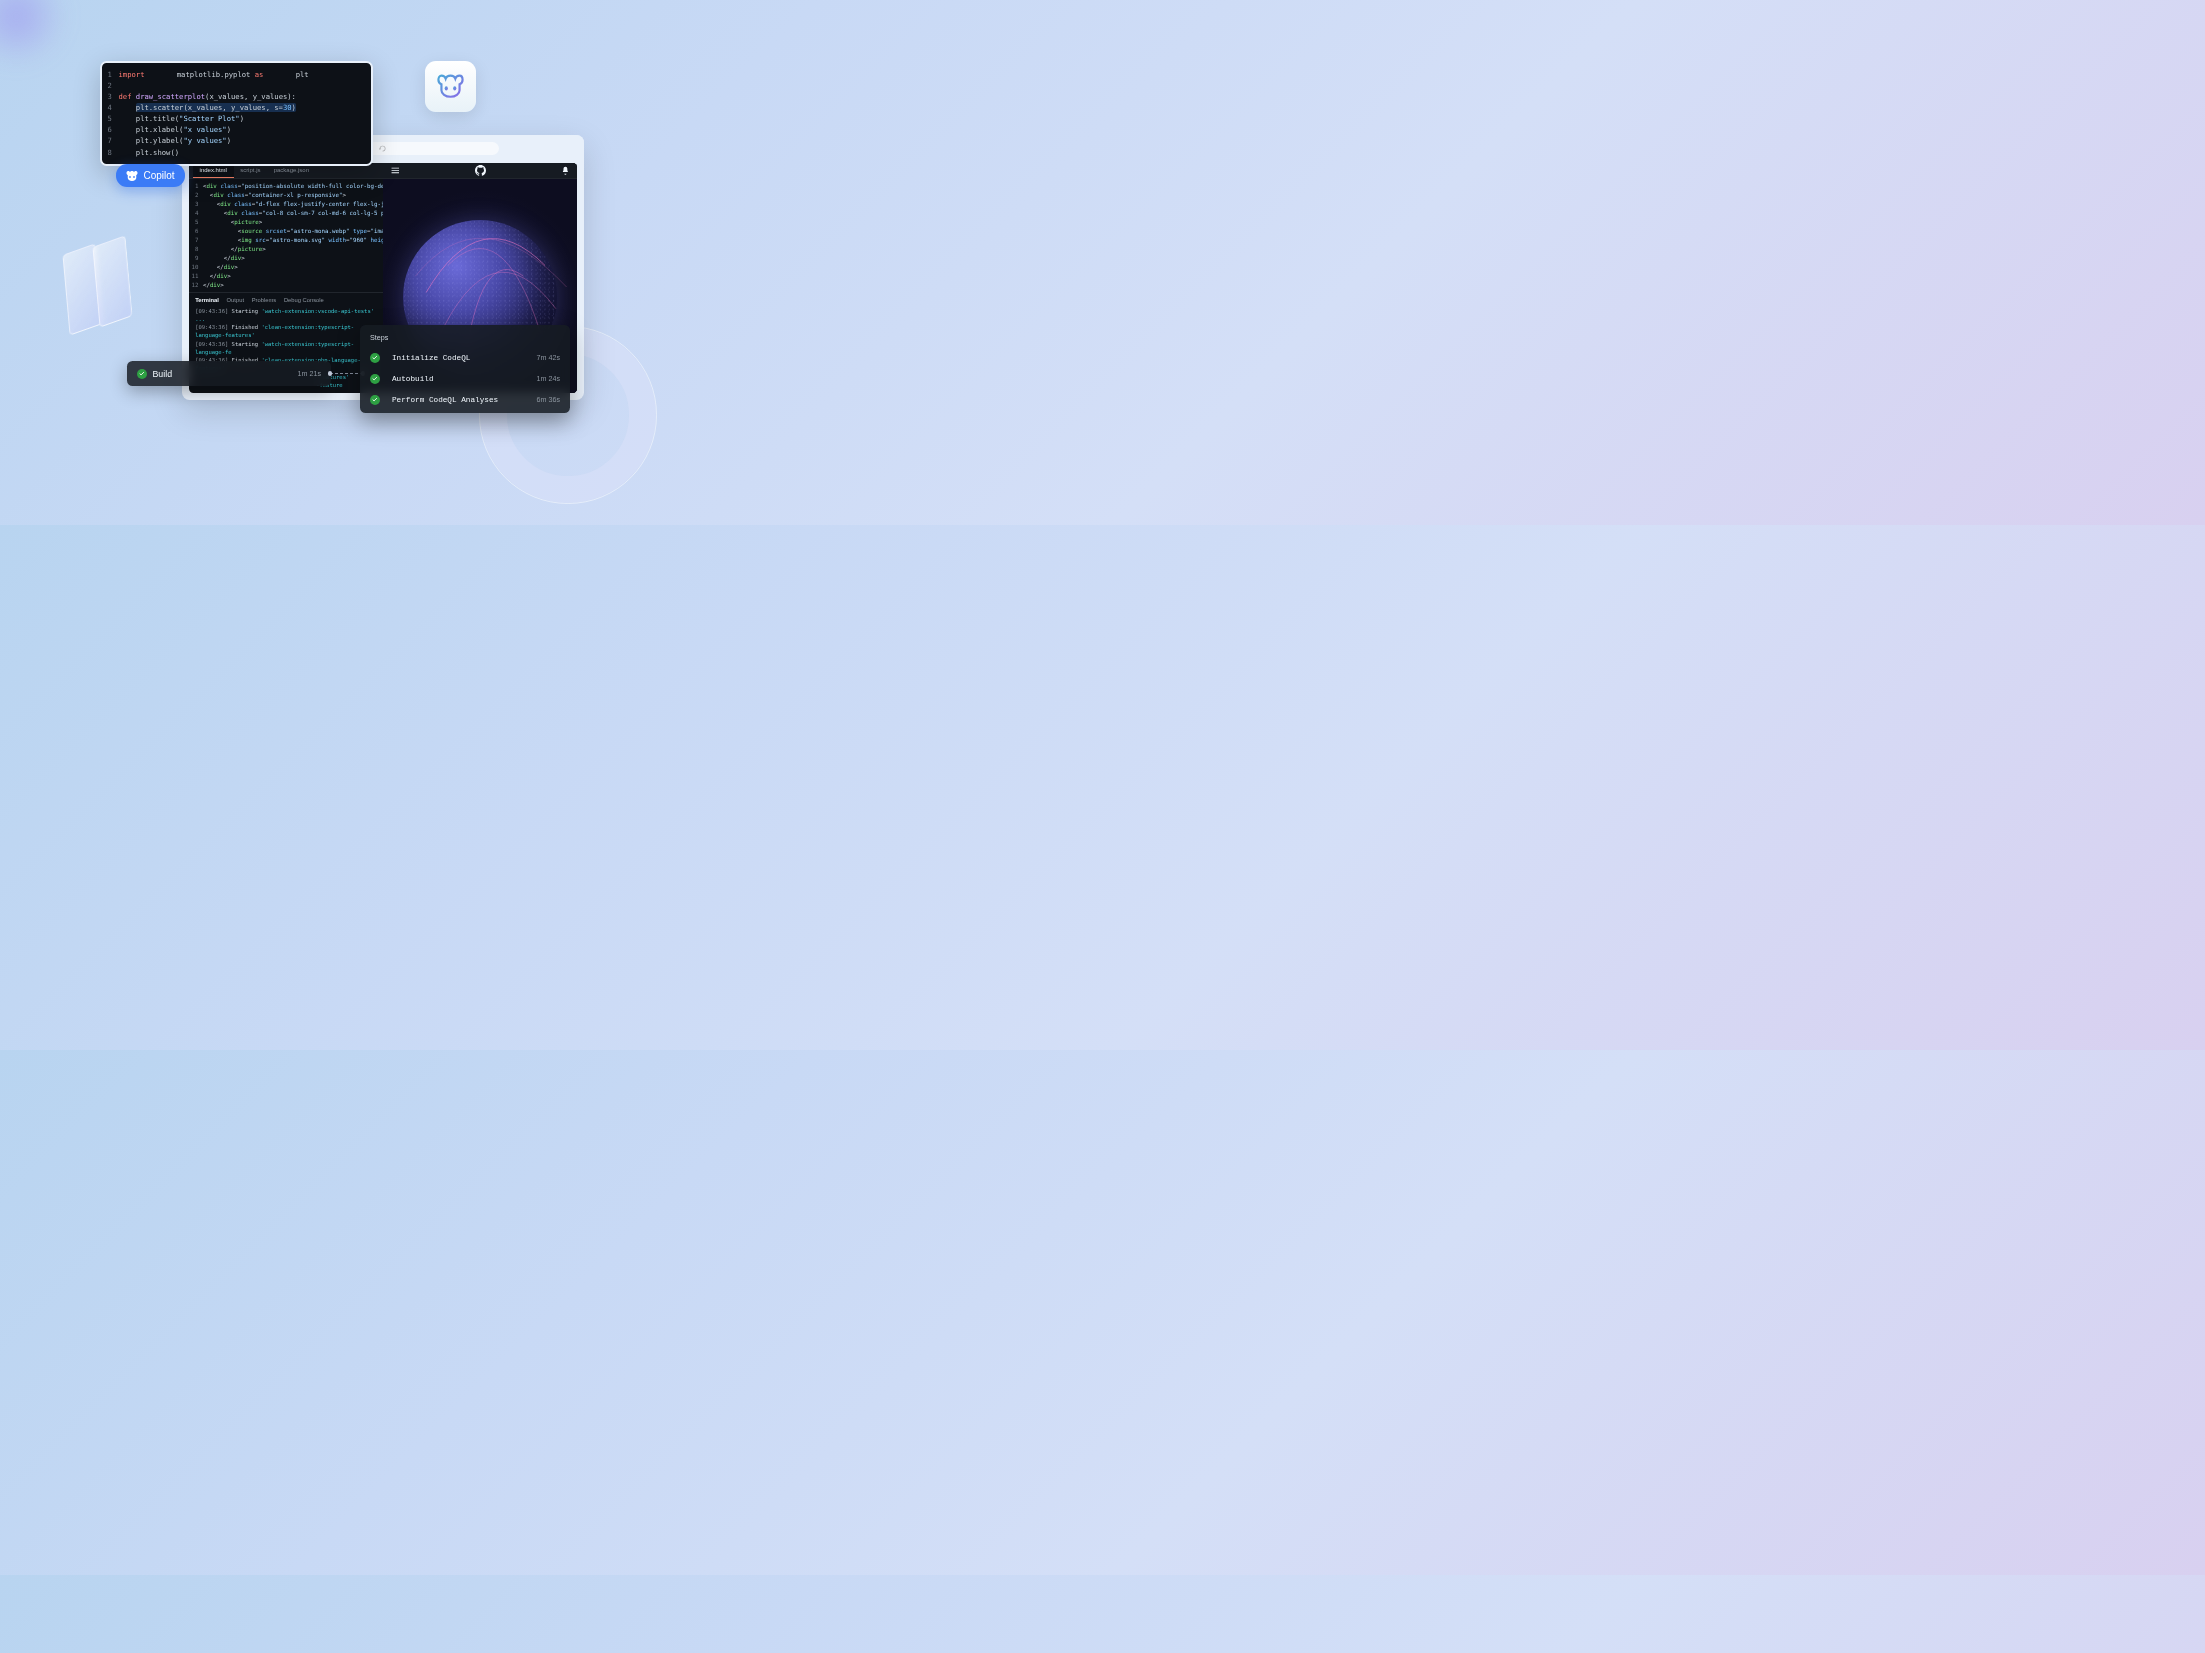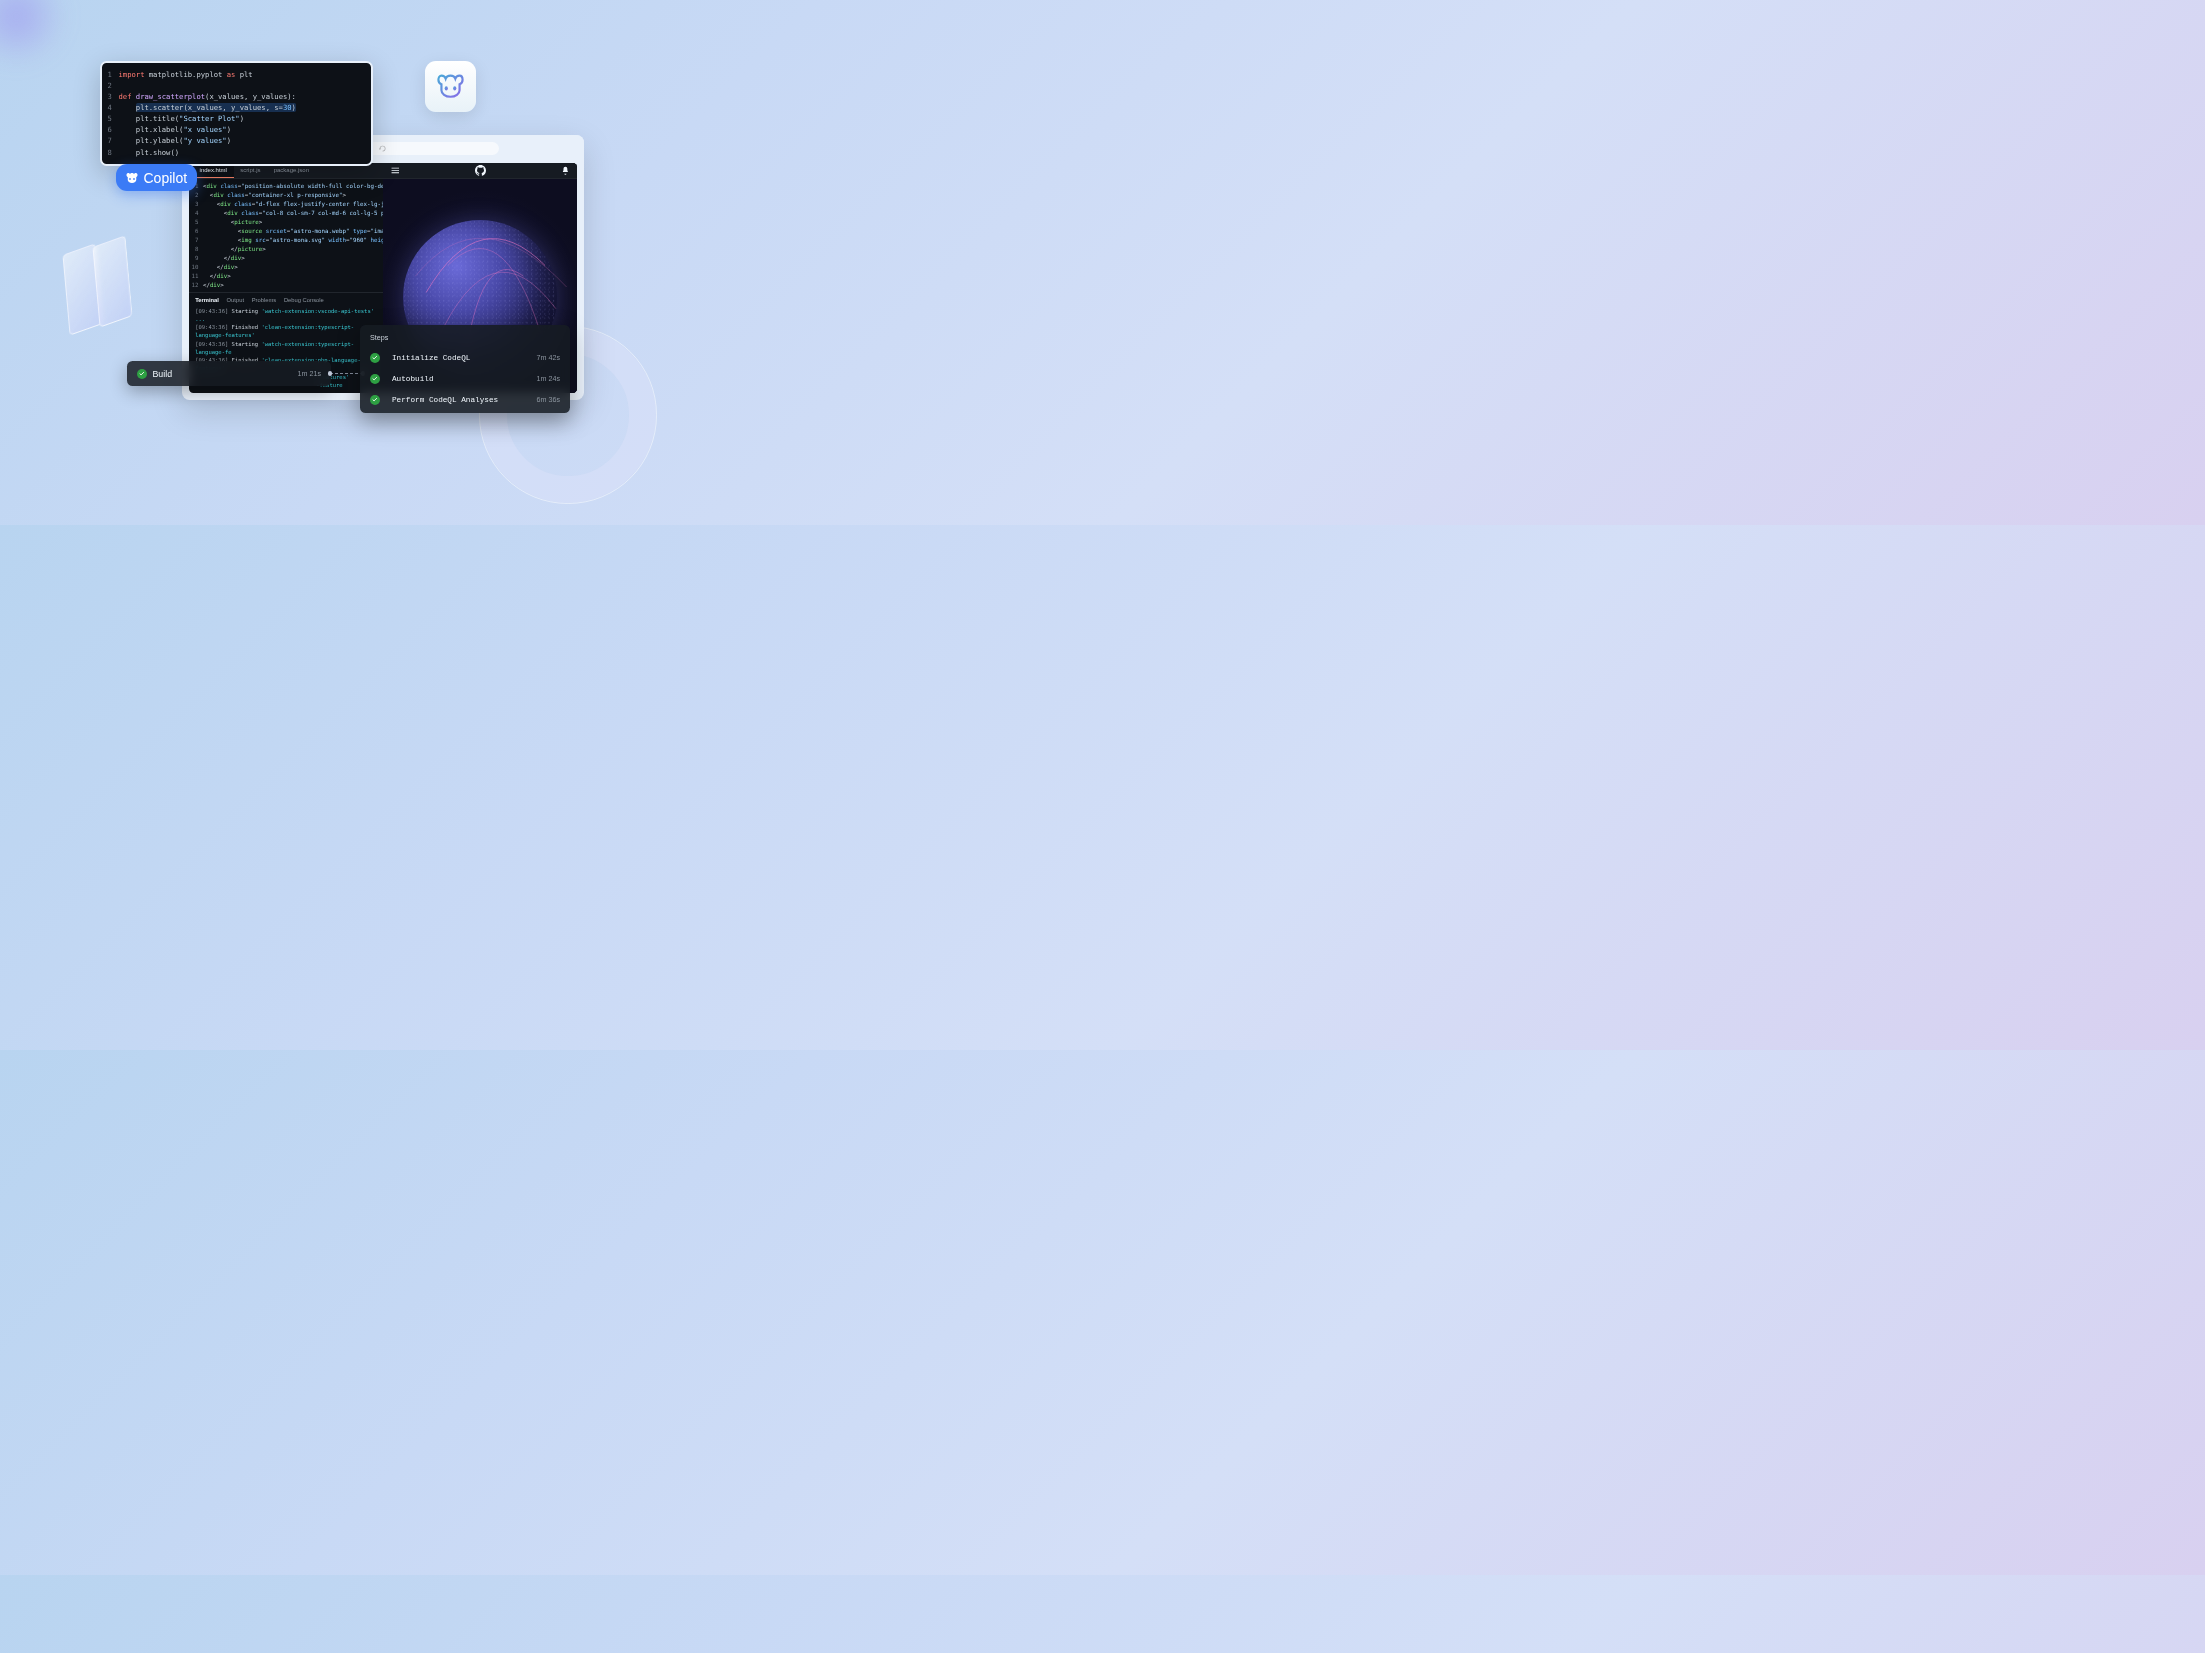--- a/index.html
+++ b/index.html
@@ -223,40 +223,40 @@
   .code-card .line { display: flex; white-space: pre; }
   .code-card .ln {
     width: 16.5px;
     text-align: right;
     padding-right: 6.6px;
     color: #6e7681;
   }
   .code-card .txt { color: #c9d1d9; }
   .kw { color: #ff7b72; }
   .fn { color: #d2a8ff; }
-  .mod { color: #c9d1d9; }
+  .mod { color: #c9d1d9; margin-left: 28px; }
   .num { color: #79c0ff; }
   .pystr { color: #a5d6ff; }
   .hl {
     background: rgba(56,139,253,0.25);
     border-radius: 1.7px;
   }
 
   
   .copilot-badge {
     position: absolute;
     left: 116px; top: 164px;
     background: #3b7bf6;
     color: #fff;
     padding: 5.5px 10px;
     border-radius: 11px;
     display: flex;
     align-items: center;
     gap: 5.5px;
-    font-size: 14px;
+    font-size: 10px;
     font-weight: 500;
     box-shadow: 0 4.4px 13.2px rgba(59,123,246,0.4);
     z-index: 5;
   }
 
   
   .copilot-app-icon {
     position: absolute;
     left: 425px; top: 61px;
     width: 51px; height: 51px;

